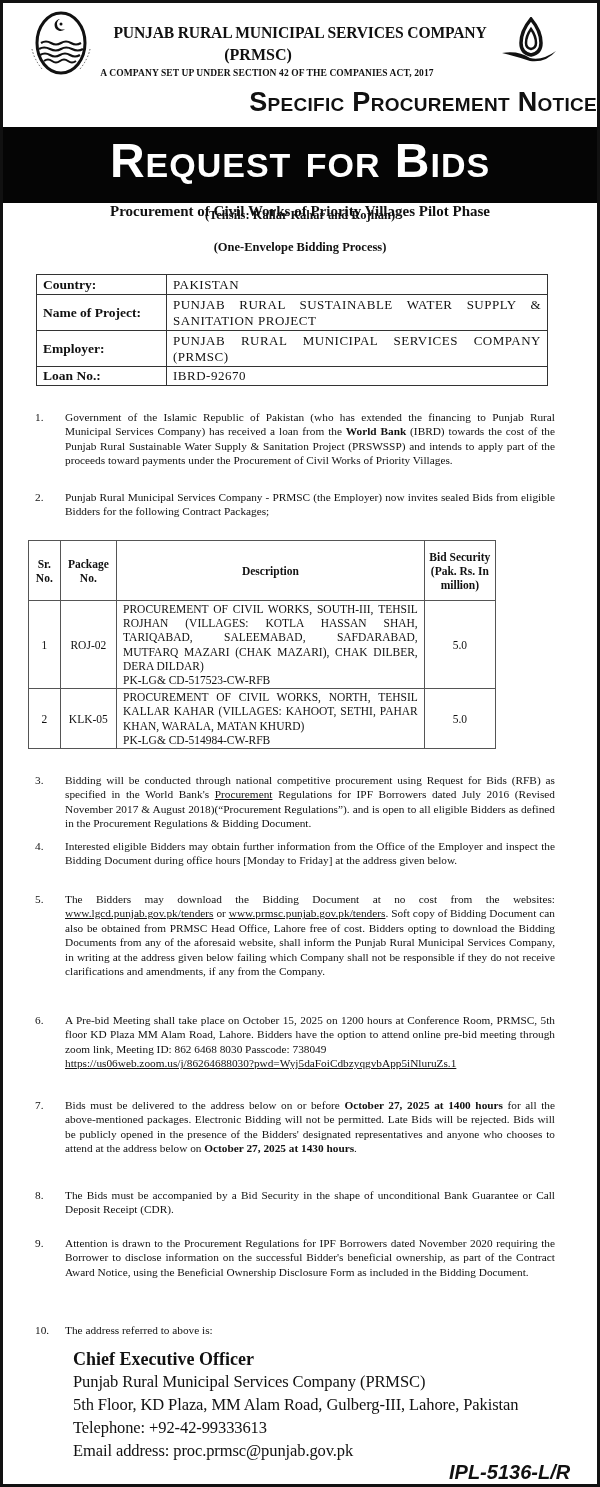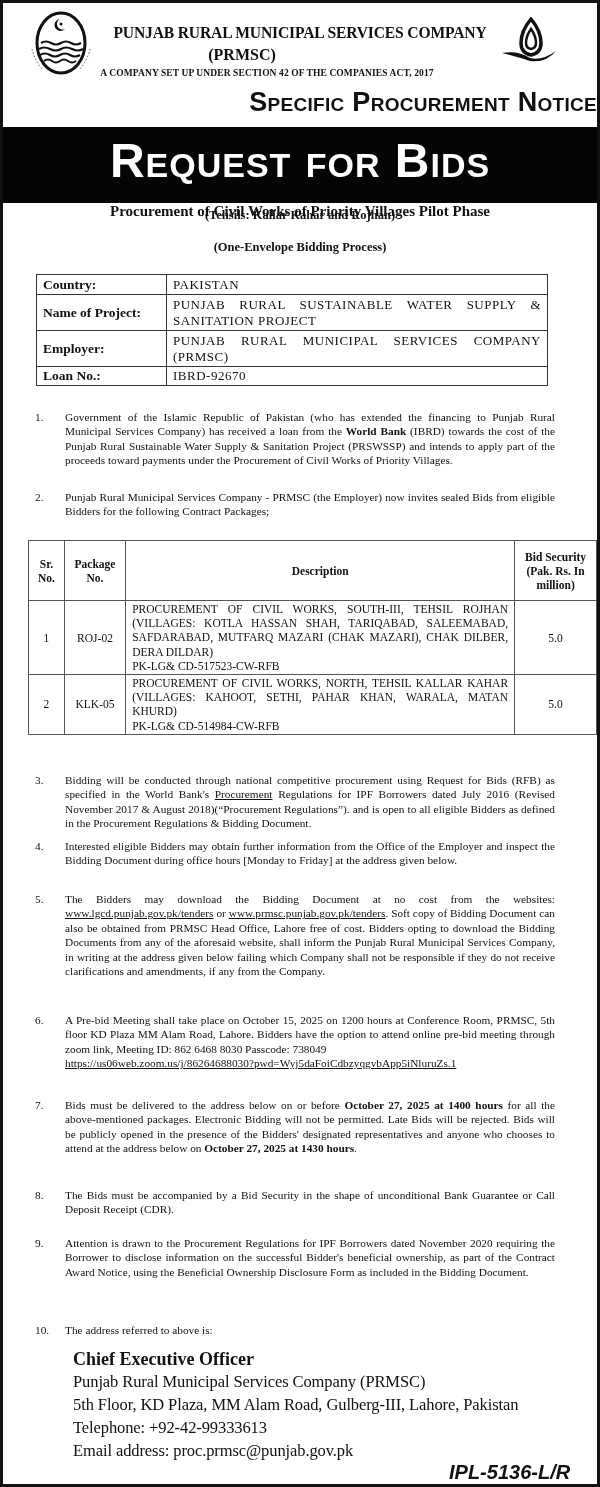--- a/index.html
+++ b/index.html
@@ -12,21 +12,21 @@
   
   .header { position: absolute; left: 0; top: 0; width: 594px; height: 80px; }
   .logo-left { position: absolute; left: 26px; top: 6px; width: 64px; height: 68px; }
   .logo-right { position: absolute; left: 497px; top: 14px; width: 60px; height: 50px; }
   .org-name {
     position: absolute; left: 0; width: 594px; top: 20px; text-align: center;
     font-family: "Liberation Serif", serif; font-weight: bold; font-size: 17px; letter-spacing: -0.2px;
     transform: scaleX(0.92); transform-origin: center;
   }
   .org-abbr {
-    position: absolute; left: 0; width: 478px; top: 43px; text-align: center;
+    position: absolute; left: 16px; width: 478px; top: 43px; text-align: center;
     font-weight: bold; font-size: 16px;
   }
   .org-sub {
     position: absolute; left: 0; width: 528px; top: 65px; text-align: center;
     font-weight: bold; font-size: 9.5px; letter-spacing: 0.1px;
   }
   .notice-title {
     position: absolute; left: 0; width: 594px; top: 84px; text-align: right;
     font-family: "Liberation Sans", sans-serif; font-weight: bold; font-size: 27px; letter-spacing: 0.3px;
     font-variant: small-caps;
@@ -59,21 +59,21 @@
 
   
   .para { position: absolute; left: 32px; width: 520px; font-size: 11.3px; line-height: 14.4px; }
   .para .num { position: absolute; left: 0; top: 0; width: 20px; }
   .para .txt { margin-left: 30px; text-align: justify; }
   .para b { font-weight: bold; }
   .para a { color: #111; text-decoration: underline; }
 
   
   .pkg-table {
-    position: absolute; left: 25px; top: 537px; width: 569px; border-collapse: collapse; font-size: 11.5px;
+    position: absolute; left: 25px; top: 537px; width: 468px; border-collapse: collapse; font-size: 11.5px;
   }
   .pkg-table th, .pkg-table td { border: 1px solid #555; vertical-align: middle; }
   .pkg-table th { font-weight: bold; font-size: 11.5px; line-height: 14px; padding: 2px 2px; height: 60px; text-align: center; }
   .pkg-table td.c { text-align: center; }
   .pkg-table td.d { padding: 1px 6px; text-align: justify; text-transform: uppercase; line-height: 14.2px; font-size: 11.5px; }
   .pkg-table col.c1 { width: 35px; }
   .pkg-table col.c2 { width: 60px; }
   .pkg-table col.c3 { width: 380px; }
   .pkg-table col.c4 { width: 80px; }
 

